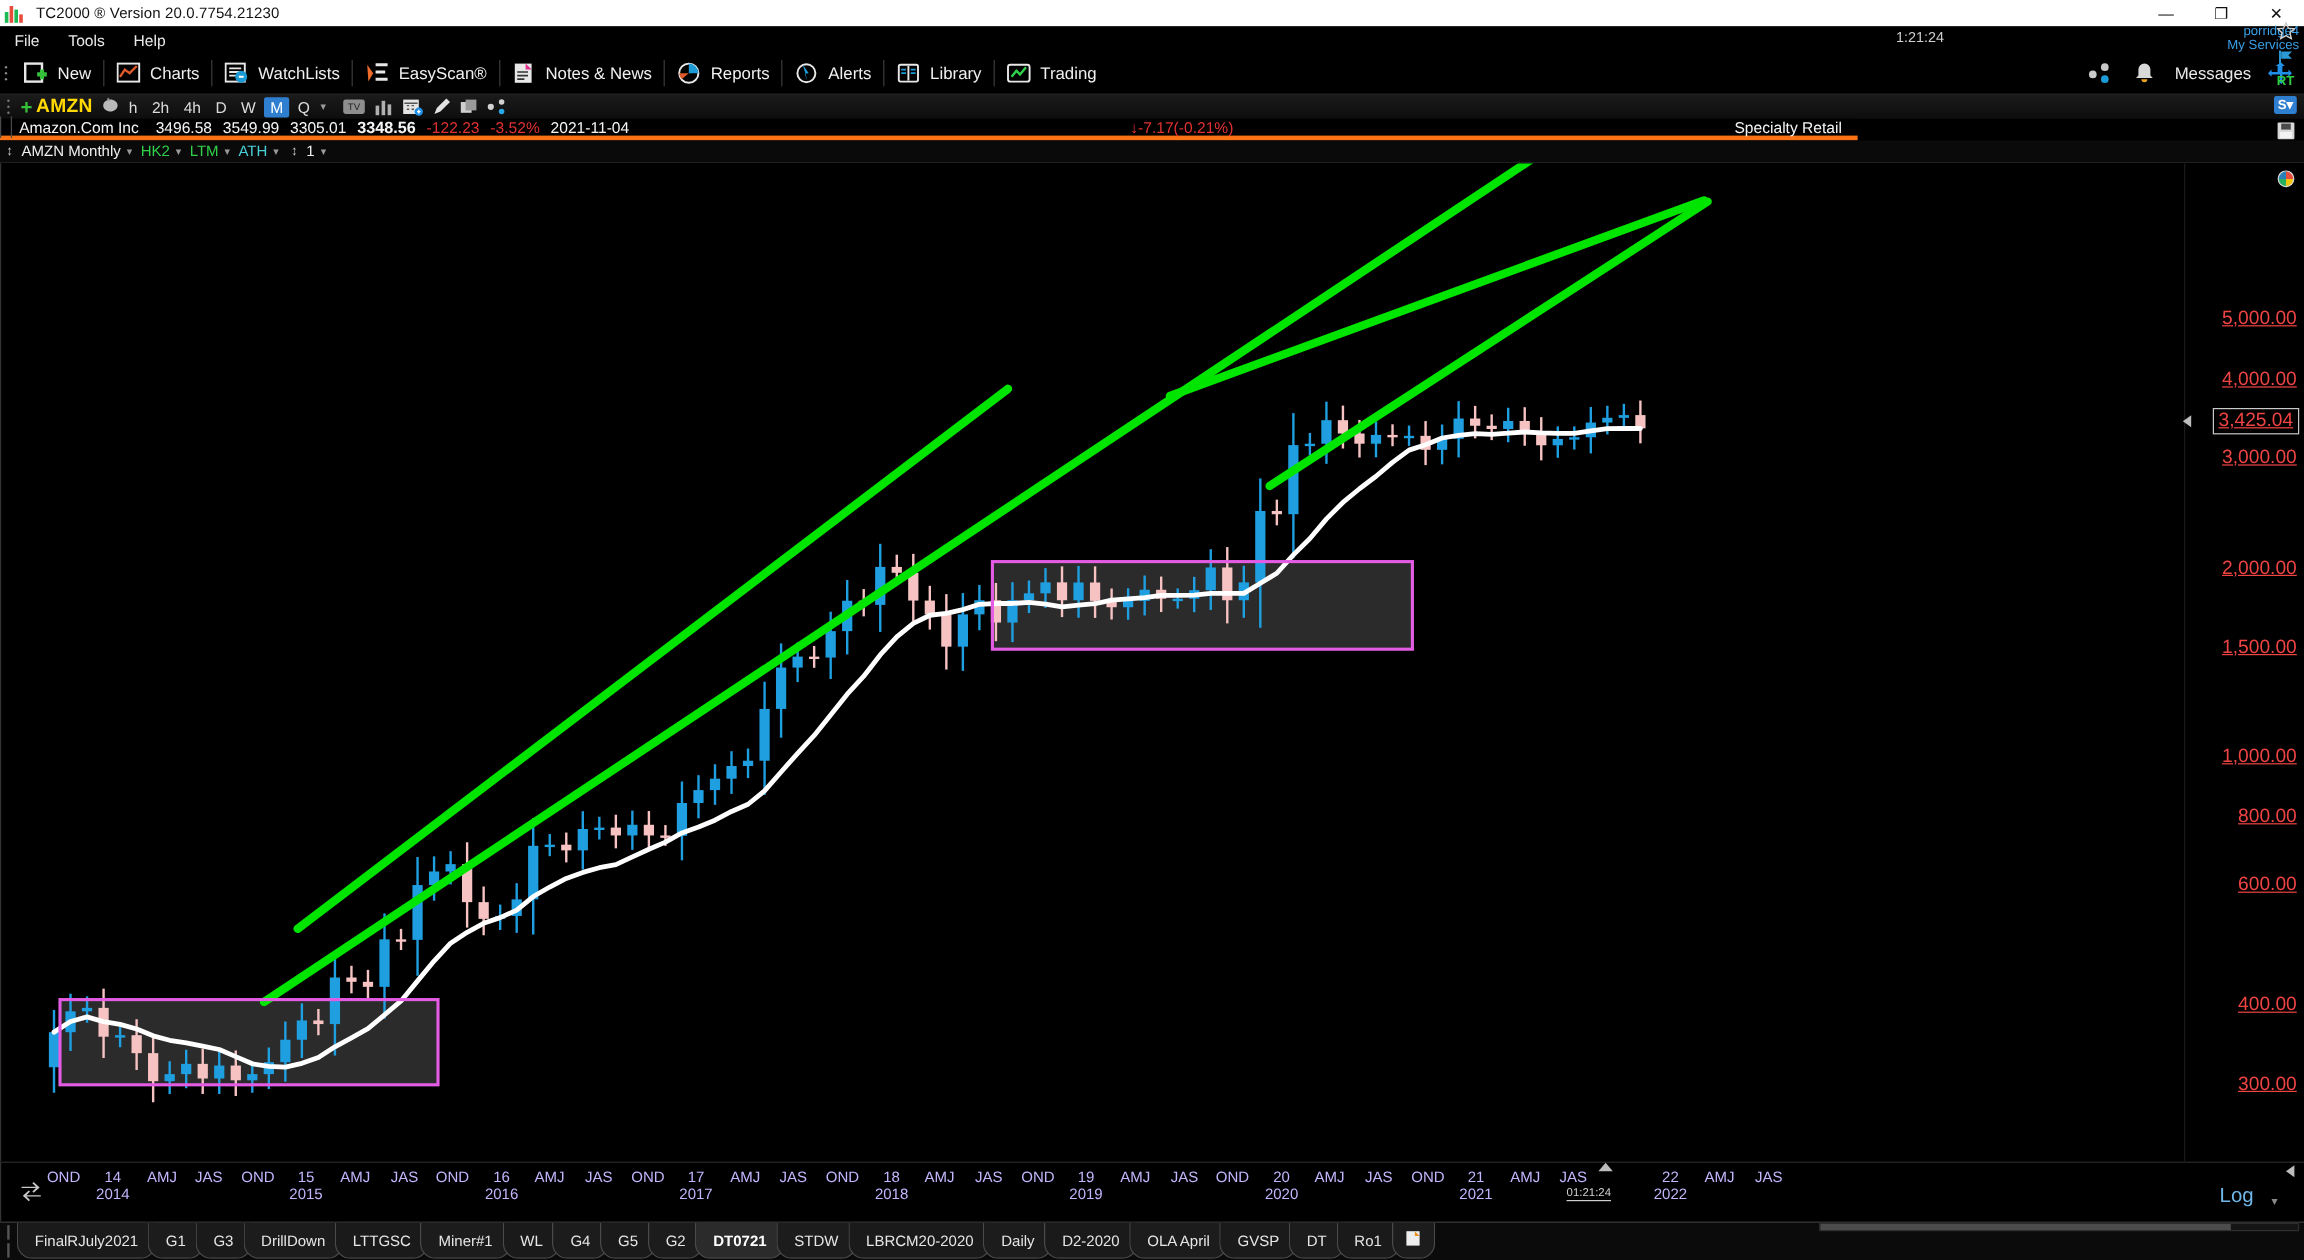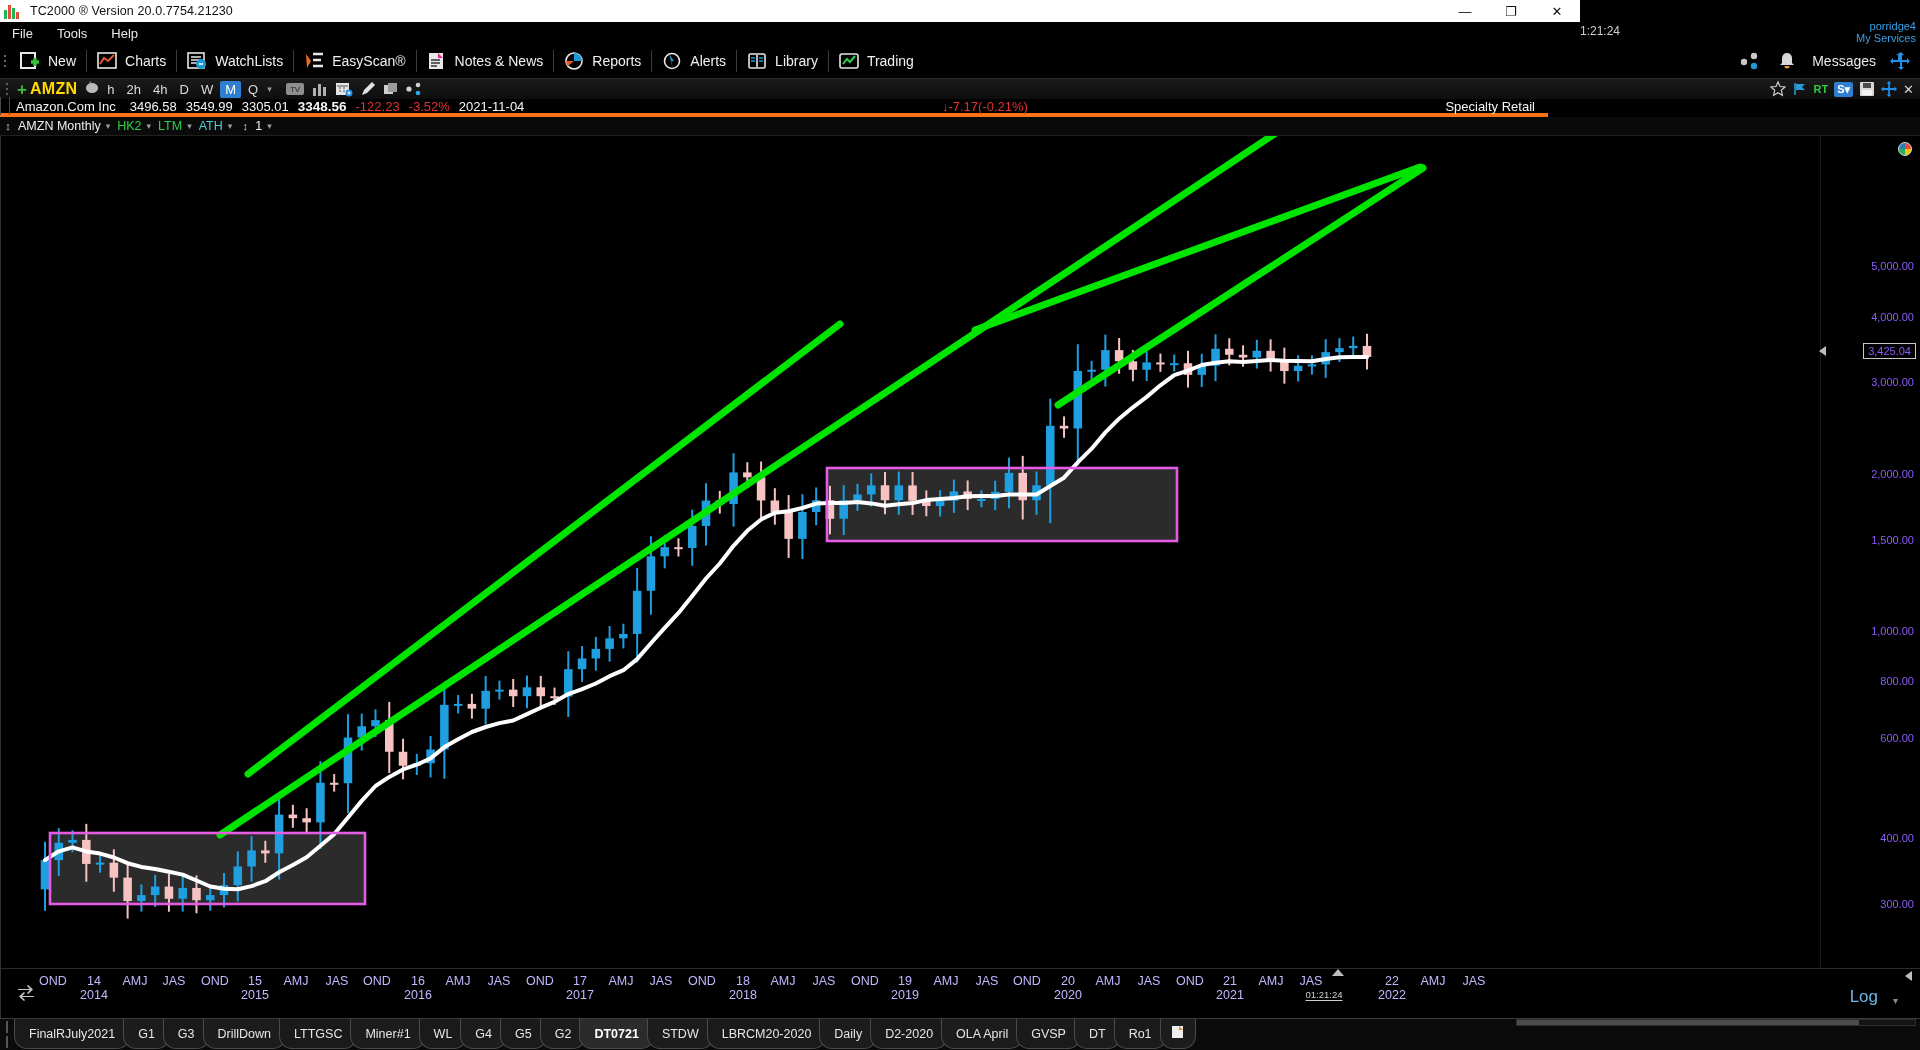--- a/index.html
+++ b/index.html
@@ -6,21 +6,21 @@
   html,body {
     width:1920px; height:1050px; overflow:hidden;
     background:#000; color:#fff;
     font-family:"Liberation Sans", sans-serif;
     font-size:13px;
   }
   #app { position:relative; width:1920px; height:1050px; background:#000; }
 
   
   .titlebar{
-    position:absolute; left:0; top:0; width:1580px; height:22px;
+    position:absolute; left:0; top:0; width:1920px; height:22px;
     background:#ffffff; color:#000; display:flex; align-items:center;
   }
   .tb-logo{ width:20px; height:16px; margin-left:4px; position:relative; display:flex; align-items:flex-end; gap:1px;}
   .tb-logo i{ display:block; width:3px; background:#1db954;}
   .tb-logo i.r{ background:#e74c3c;}
   .tb-title{ font-size:12.5px; margin-left:6px; letter-spacing:0.1px; color:#111;}
   .win-btns{ margin-left:auto; display:flex; height:22px;}
   .win-btn{ width:46px; height:22px; display:flex; align-items:center; justify-content:center; font-size:13px; color:#111; }
 
   
@@ -58,21 +58,21 @@
     background:linear-gradient(#1b1b1b,#0d0d0d);
     display:flex; align-items:center; border-top:1px solid #2a2a2a;
   }
   .sym-left-grip{ width:14px; height:21px; display:flex; flex-direction:column; align-items:center; justify-content:center; gap:3px;}
   .sym-left-grip b{ width:2px; height:2px; background:#777; border-radius:50%; display:block;}
   .plus{ color:#35c13a; font-size:17px; font-weight:bold; line-height:1; padding:0 3px;}
   .ticker{ color:#ffd900; font-weight:bold; font-size:16px; letter-spacing:0.3px; padding-right:6px;}
   .tfbtn{ color:#dcdcdc; font-size:13px; padding:1px 5px; margin:0 1px; border-radius:2px;}
   .tfbtn.active{ background:#2f7fd0; color:#fff;}
   .sym-icons{ display:flex; align-items:center; gap:7px; margin-left:8px;}
-  .sym-right{ margin-left:auto; display:flex; align-items:center; gap:6px; padding-right:6px;}
+  .sym-right{ margin-left:auto; display:flex; align-items:center; gap:6px; padding-right:6px;flex-direction:column;}
   .rt{ color:#2ecc40; font-size:11px; font-weight:bold;}
   .sbadge{ background:#2f7fd0; color:#fff; font-size:11px; font-weight:bold; padding:1px 3px; border-radius:2px;}
 
   
   .quotebar{
     position:absolute; left:0; top:99px; width:1548px; height:18px;
     background:#000; display:flex; align-items:center; font-size:13px;
     border-bottom:4px solid #f97316;
   }
   .qb-bar{ width:10px; height:18px; border-left:1px solid #4a4a4a; border-right:1px solid #4a4a4a; margin-right:6px;}
@@ -97,21 +97,21 @@
   
   .chart{
     position:absolute; left:0; top:136px; width:1920px; height:832px;
     background:#000; border-left:1px solid #333; overflow:hidden;
   }
   .pane{ position:absolute; left:14px; top:0; right:100px; bottom:0; overflow:hidden;}
   .price-axis{
     position:absolute; right:0; top:0; width:100px; height:832px; background:#000;
     border-left:1px solid #1a1a1a;
   }
-  .pt{ position:absolute; right:6px; font-size:11px; color:#8b5cf6; white-space:nowrap; transform:translateY(-50%);}
+  .pt{ position:absolute; right:6px; font-size:16px; color:#ef4444; white-space:nowrap; transform:translateY(-50%);text-decoration:underline;}
   .pt.box{ border:1px solid #c9c9c9; padding:1px 4px; right:4px; background:#000;}
   .axis-arrow{ position:absolute; right:94px; width:0;height:0;
      border-top:5px solid transparent;border-bottom:5px solid transparent;border-right:7px solid #bdbdbd; transform:translateY(-50%);}
   .paletteicon{ position:absolute; right:8px; top:6px; width:14px; height:14px; border-radius:50%;
      background:conic-gradient(#e74c3c 0 25%, #f1c40f 0 50%, #27ae60 0 75%, #2980b9 0 100%); border:1px solid #ddd;}
 
   
   .timeaxis{
     position:absolute; left:0; top:968px; width:1920px; height:50px; background:#000;
     border-top:1px solid #2a2a2a; border-left:1px solid #333;

